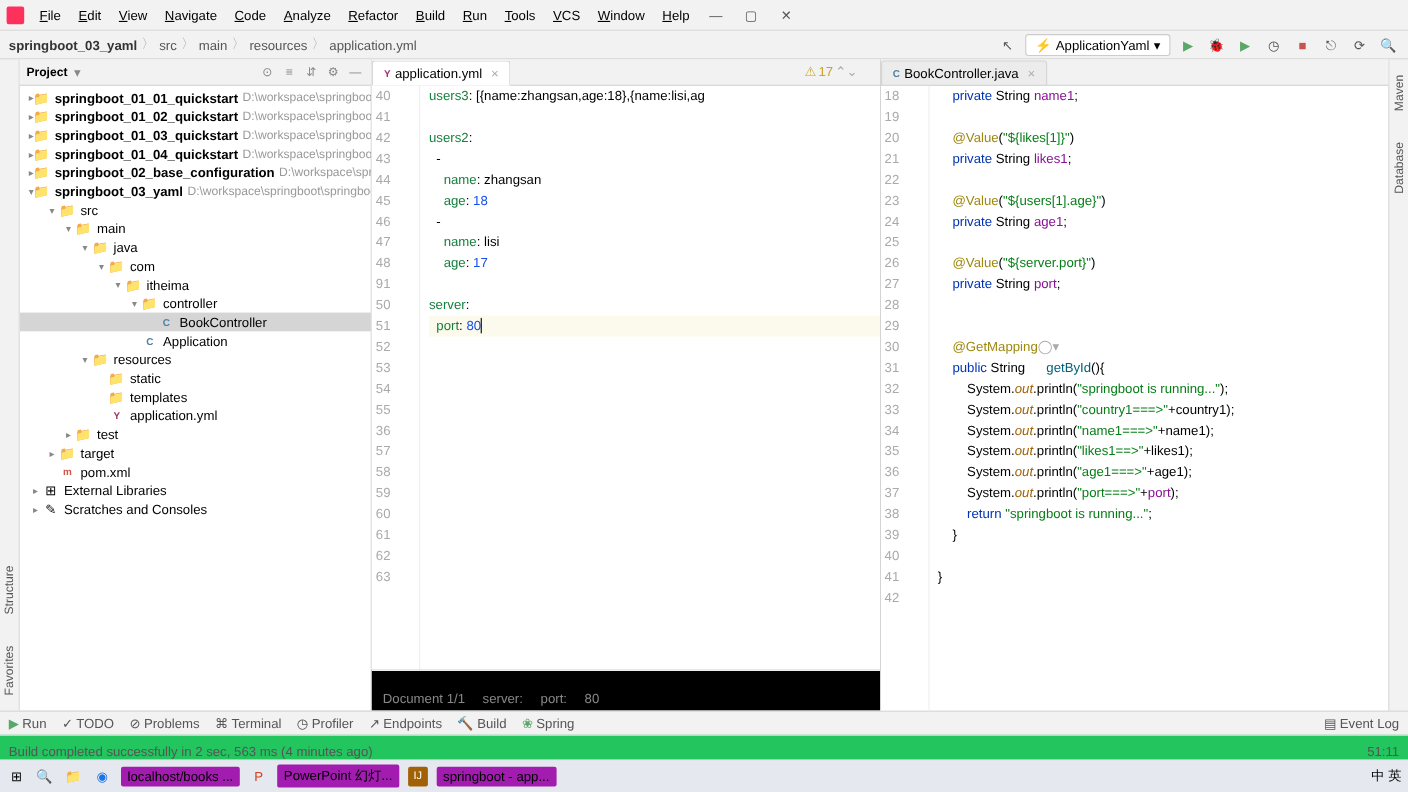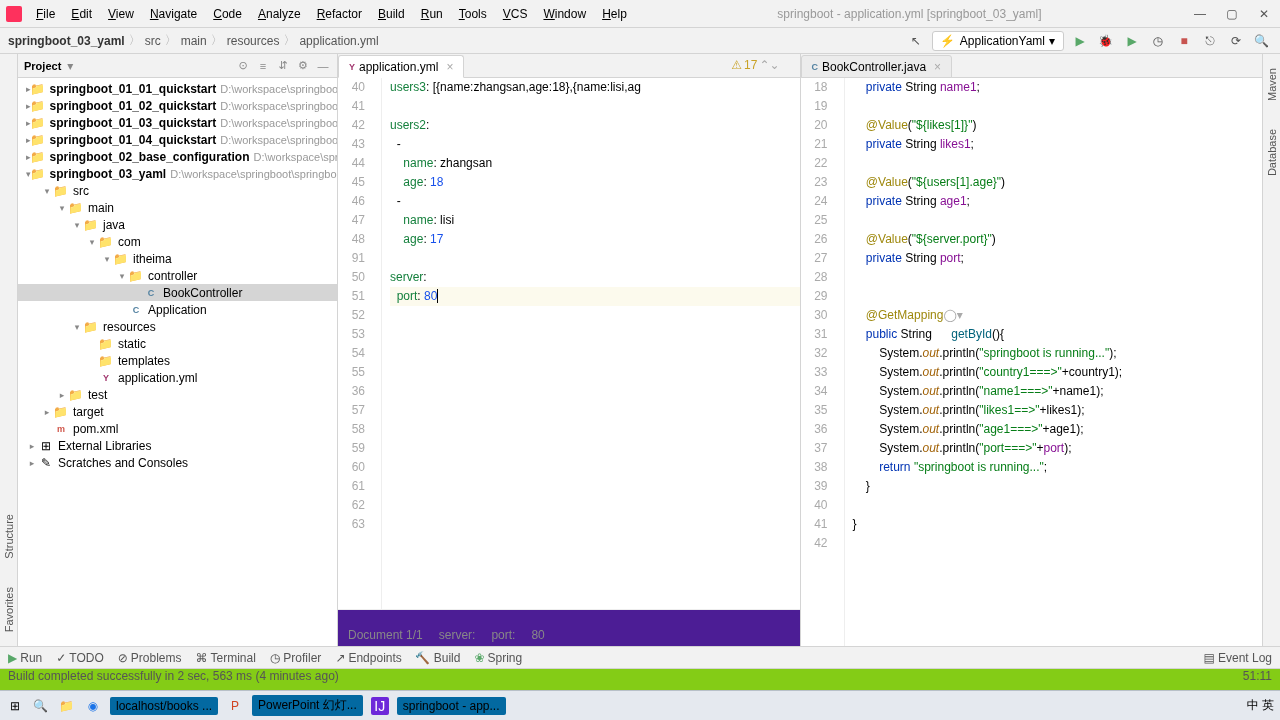--- a/index.html
+++ b/index.html
@@ -53,48 +53,48 @@
 
 
 .editors { flex: 1; display: flex; }
 .editor { flex: 1; display: flex; flex-direction: column; background: #fff; border-right: 1px solid #d4d4d4; position: relative; }
 .editor:last-child { border-right: none; }
 .tab-bar { height: 24px; background: #f2f2f2; display: flex; align-items: flex-end; border-bottom: 1px solid #d4d4d4; }
 .tab { height: 23px; padding: 0 10px; display: flex; align-items: center; gap: 4px; background: #fff; border: 1px solid #d4d4d4; border-bottom: 1px solid #fff; margin-bottom: -1px; border-radius: 3px 3px 0 0; font-size: 11px; }
 .tab.inactive { background: #ececec; border-bottom: 1px solid #d4d4d4; }
 .tab .close { color: #aaa; margin-left: 4px; }
 .gutter-container { flex: 1; display: flex; overflow: hidden; }
-.gutter { width: 44px; background: #fff; text-align: right; color: #aaa; font-family: "Consolas", monospace; font-size: 12px; line-height: 19px; padding-right: 16px; border-right: 1px solid #eee; }
+.gutter { width: 44px; background: #fff; text-align: right; color: #aaa; font-family: "Consolas", monospace; font-size: 12px; line-height: 19px; padding-right: 26px; border-right: 1px solid #eee; }
 .gutter div { height: 19px; }
 .code { flex: 1; font-family: "Consolas", monospace; font-size: 12px; line-height: 19px; padding-left: 8px; white-space: pre; overflow: hidden; }
 .code div { height: 19px; }
 .caret-line { background: #fcfaed; }
 .kw-key { color: #15803d; }
 .kw-str { color: #067d17; }
 .kw-num { color: #1750eb; }
 .kw-ann { color: #9e880d; }
 .kw-mod { color: #0033b3; }
 .kw-field { color: #871094; }
 .kw-method { color: #00627a; margin-left: 16px; }
 .kw-static { color: #a16207; font-style: italic; }
-.status-line { height: 20px; font-size: 11px; color: #888; padding: 18px 10px; border-top: 1px solid #eee; display: flex; gap: 16px; background: #4c1d95; }
+.status-line { height: 20px; font-size: 11px; color: #888; padding: 18px 10px; border-top: 1px solid #eee; display: flex; gap: 16px; background: #000000; }
 .warn-badge { position: absolute; top: 4px; right: 20px; color: #c9a227; font-size: 11px; display: flex; align-items: center; gap: 2px; }
 .cursor-caret { border-left: 1px solid #000; animation: blink 1s infinite; }
 @keyframes blink { 50% { opacity: 0; } }
 
 
 .bottom-tabs { height: 22px; background: #f2f2f2; border-top: 1px solid #d4d4d4; display: flex; align-items: center; padding: 0 8px; gap: 14px; font-size: 11px; }
 .bottom-tabs .btab { display: flex; align-items: center; gap: 3px; color: #555; cursor: pointer; }
 .bottom-tabs .right { margin-left: auto; }
-.status-bar { height: 22px; background: #84cc16; border-top: 1px solid #d4d4d4; display: flex; align-items: flex-start; padding: 0 8px; font-size: 11px; color: #555; }
+.status-bar { height: 22px; background: #22c55e; border-top: 1px solid #d4d4d4; display: flex; align-items: flex-end; padding: 0 8px; font-size: 11px; color: #555; }
 .status-bar .right { margin-left: auto; display: flex; gap: 10px; }
 
 
 .taskbar { height: 30px; background: #e5e9ef; border-top: 1px solid #b8c0c8; display: flex; align-items: center; padding: 0 6px; gap: 8px; font-size: 11px; }
-.taskbar .tbtn { padding: 2px 6px; background: #0369a1; border-radius: 2px; display: flex; align-items: center; gap: 4px; }
+.taskbar .tbtn { padding: 2px 6px; background: #a21caf; border-radius: 2px; display: flex; align-items: center; gap: 4px; }
 .taskbar .right { margin-left: auto; display: flex; gap: 6px; }
 .taskbar .ticon { width: 18px; height: 18px; display: flex; align-items: center; justify-content: center; }
 </style>
 </head>
 <body>
 
 <div class="titlebar">
   <div class="logo"></div>
   <div class="menubar" id="menubar">
       <span><u>F</u>ile</span>
@@ -104,21 +104,20 @@
       <span><u>C</u>ode</span>
       <span><u>A</u>nalyze</span>
       <span><u>R</u>efactor</span>
       <span><u>B</u>uild</span>
       <span><u>R</u>un</span>
       <span><u>T</u>ools</span>
       <span><u>V</u>CS</span>
       <span><u>W</u>indow</span>
       <span><u>H</u>elp</span>
     </div>
-  <div class="title-text">springboot - application.yml [springboot_03_yaml]</div>
   <div class="win-controls">
     <span>—</span>
     <span>▢</span>
     <span>✕</span>
   </div>
 </div>
 
 <div class="toolbar">
   <div class="breadcrumbs" id="crumbs">
       <span class="crumb bold">springboot_03_yaml</span>
@@ -441,20 +440,20 @@
   <span class="ticon">🔍</span>
   <span class="ticon" style="color:#d8a03a">📁</span>
   <span class="ticon" style="color:#1a73e8">◉</span>
   <span class="tbtn">
       <span>localhost/books ...</span>
     </span>
   <span class="ticon" style="color:#d04423">P</span>
   <span class="tbtn">
       <span>PowerPoint 幻灯...</span>
     </span>
-  <span class="ticon" style="background:#6d28d9;color:#fff;border-radius:2px;font-size:14px">IJ</span>
+  <span class="ticon" style="background:#a16207;color:#fff;border-radius:2px;font-size:10px">IJ</span>
   <span class="tbtn">
       <span>springboot - app...</span>
     </span>
   <div class="right">
     <span>中  英</span>
   </div>
 </div>
 
 </body></html>

